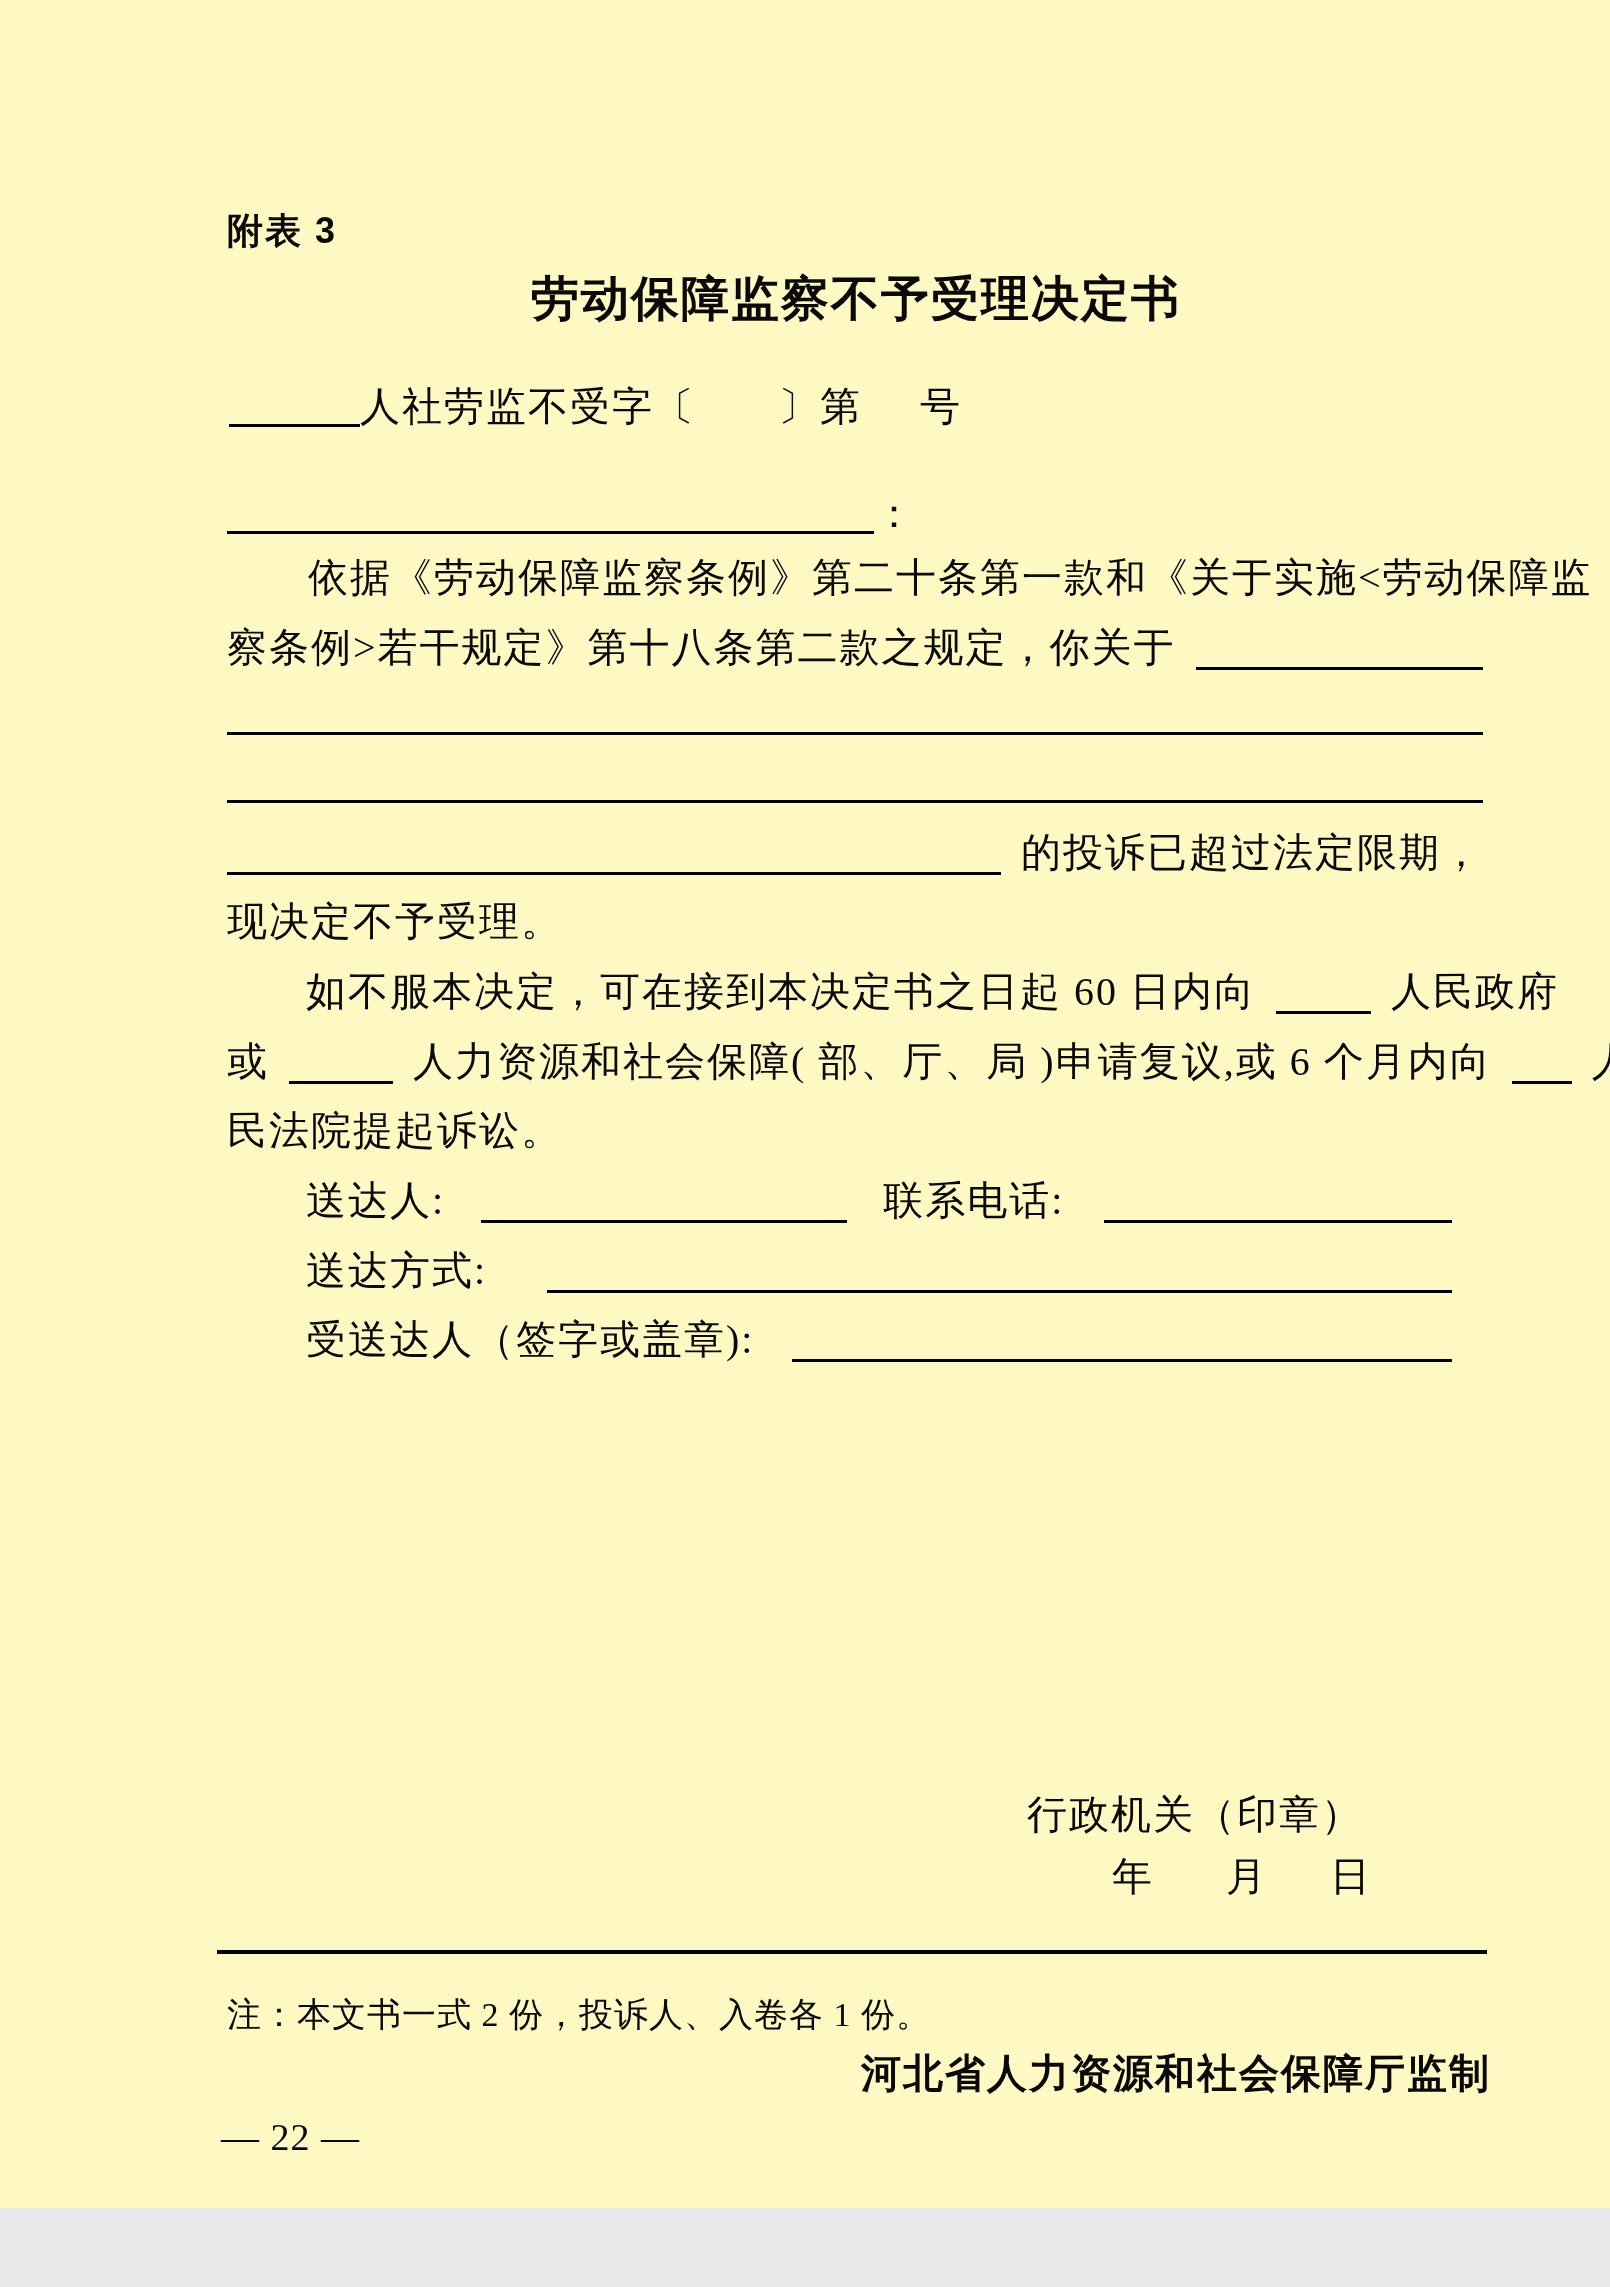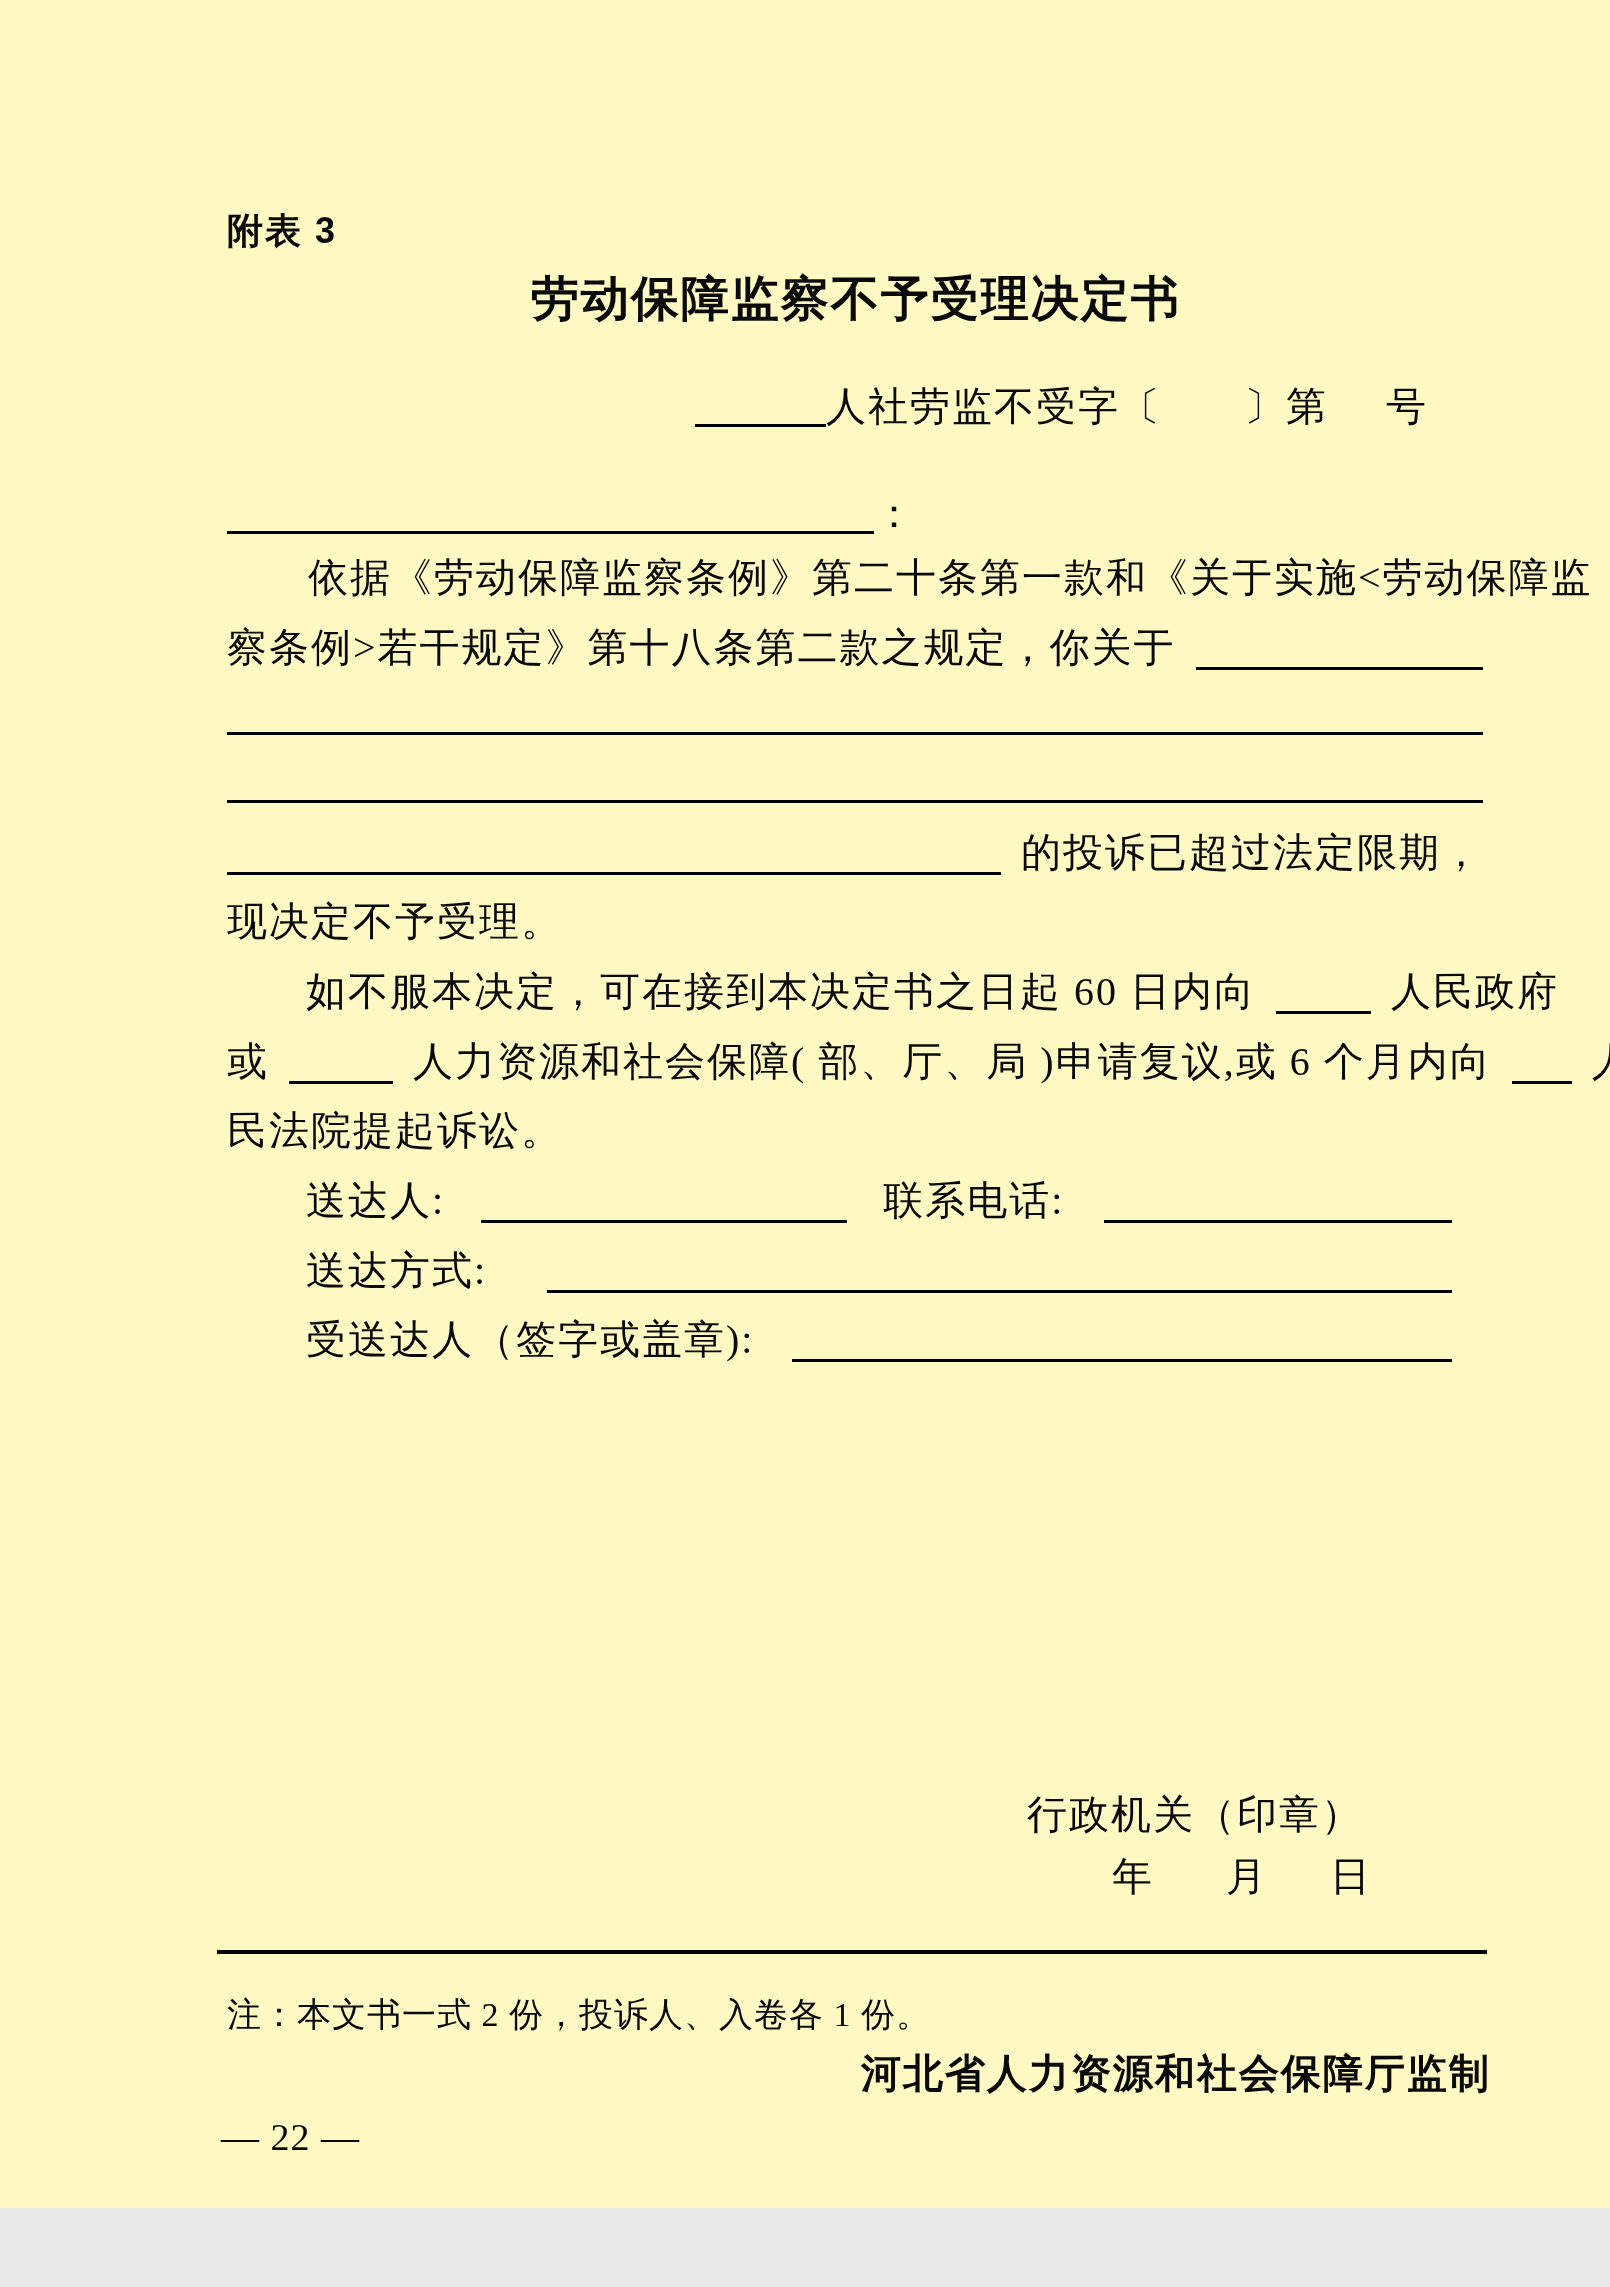--- a/index.html
+++ b/index.html
@@ -22,21 +22,21 @@
     position:absolute;left:227px;top:207px;
     font-family:"Liberation Sans","DejaVu Sans",sans-serif;
     font-weight:700;font-size:36px;letter-spacing:2px;
   }
   .title{
     position:absolute;left:229px;top:267px;width:1254px;
     text-align:center;margin:0;
     font-family:"Liberation Sans","DejaVu Sans",sans-serif;
     font-weight:700;font-size:48px;letter-spacing:2px;
   }
-  .docnum{position:absolute;left:229px;top:383px;width:1199px;text-align:right;}
+  .docnum{position:absolute;left:229px;top:383px;width:1199px;text-align:left;}
   .agency{position:absolute;left:229px;top:1791px;width:1134px;text-align:right;}
   .dateline{position:absolute;left:1112px;top:1853px;}
   .divider{position:absolute;left:217px;top:1950px;width:1270px;height:0;border-top:4px solid #000;}
   .note{position:absolute;left:227px;top:1992px;font-size:34px;letter-spacing:1px;white-space:nowrap;}
   .issuer{
     position:absolute;left:229px;top:2046px;width:1262px;text-align:right;
     font-family:"Liberation Sans","DejaVu Sans",sans-serif;
     font-weight:700;font-size:40px;letter-spacing:2px;white-space:nowrap;
   }
   .pageno{position:absolute;left:221px;top:2115px;font-size:38px;letter-spacing:1px;}

